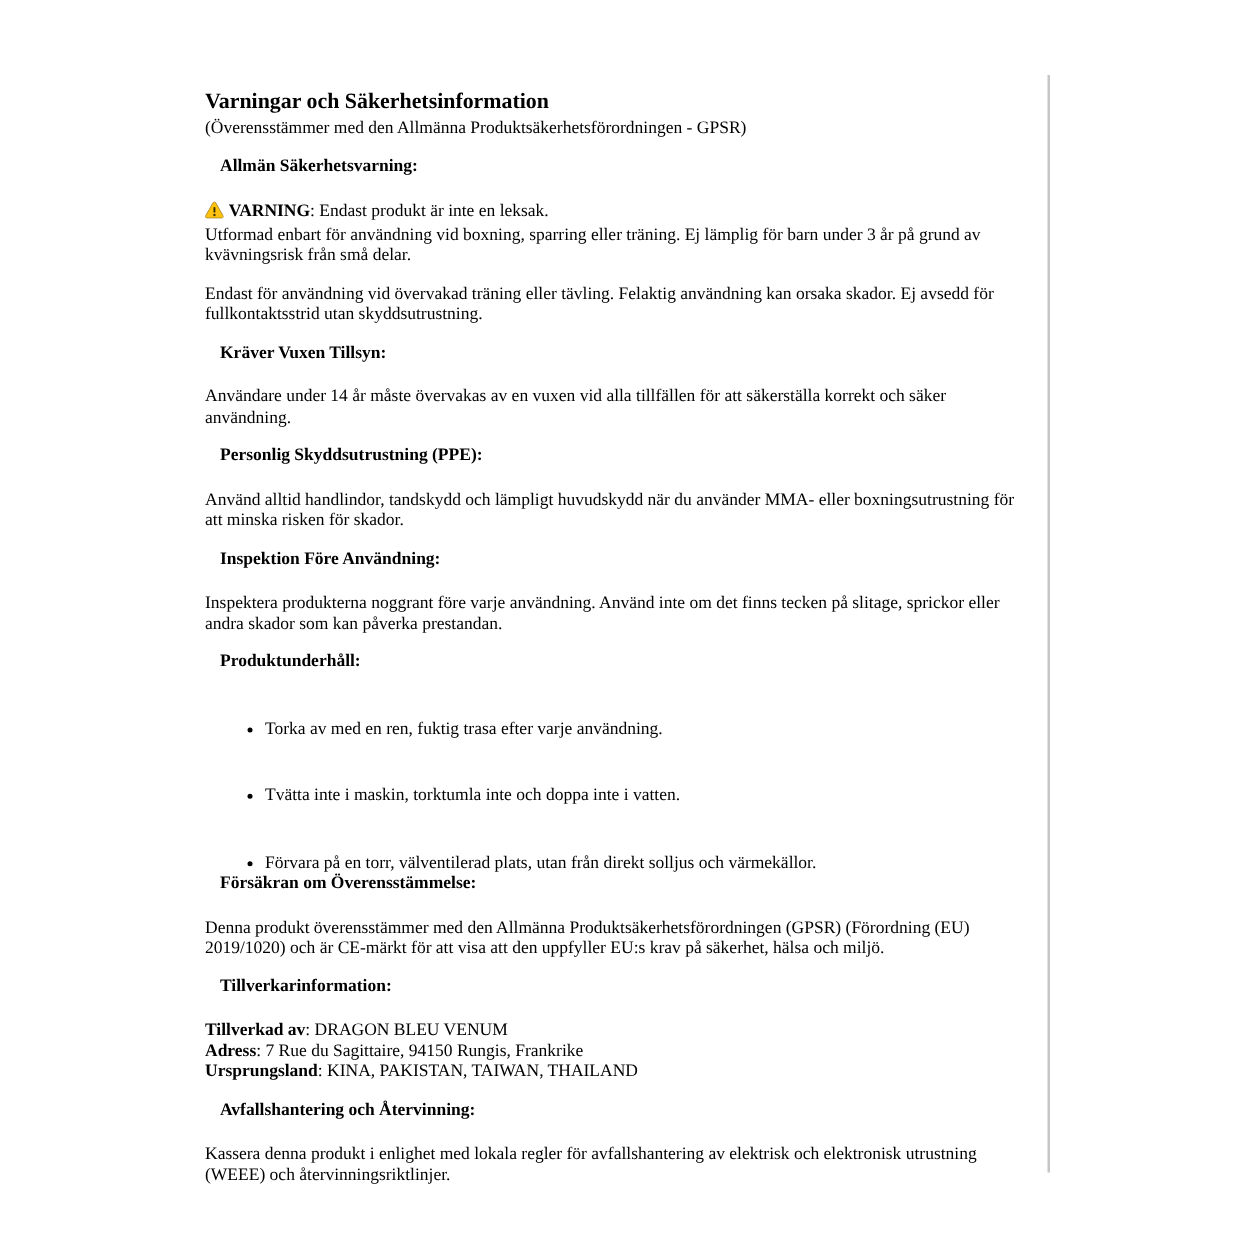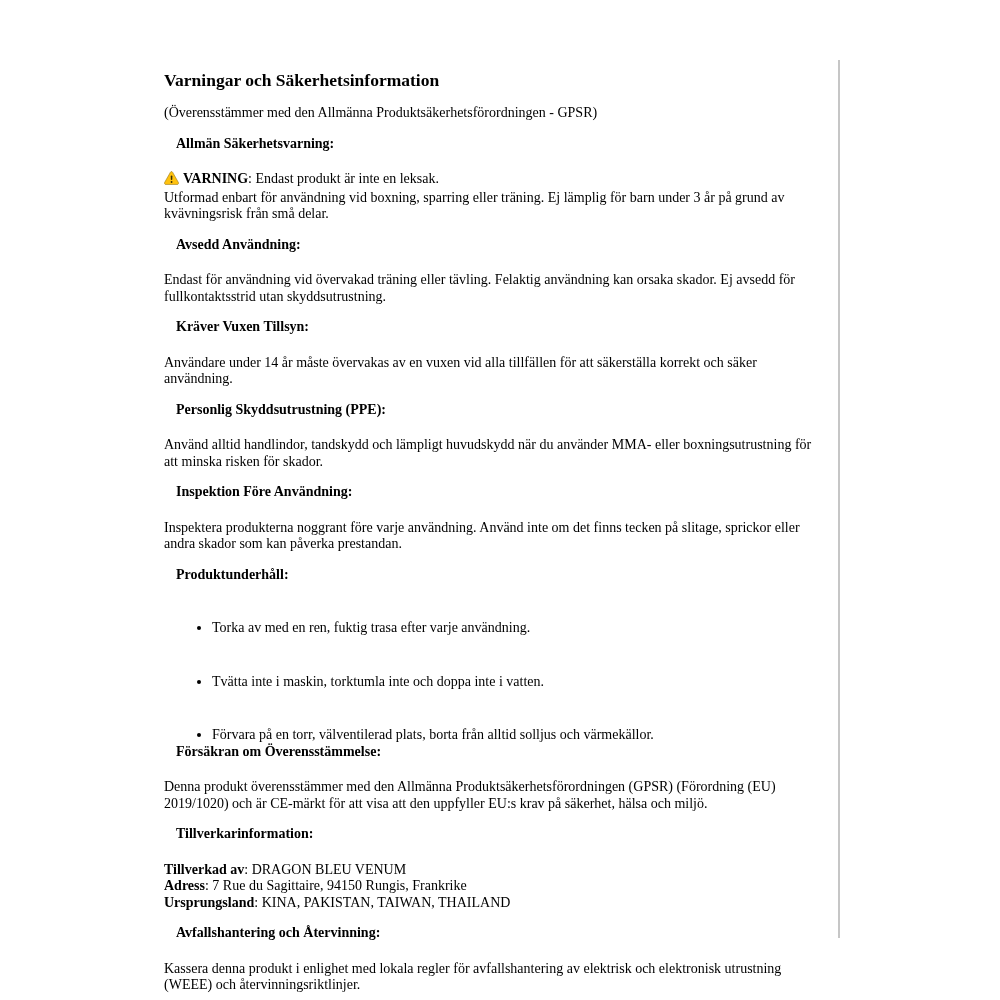--- a/index.html
+++ b/index.html
@@ -28,21 +28,21 @@
     left: 164px;
     top: 70px;
     width: 661px;
     font-size: 14px;
     line-height: 16.5px;
   }
   .doc-title {
     font-size: 17.5px;
     line-height: 21px;
     font-weight: bold;
-    margin: 0 0 14px 0;
+    margin: 0 0 4px 0;
   }
   .para {
     margin: 0 0 14px 0;
   }
   .sec-heading {
     font-weight: bold;
     font-size: 14px;
     line-height: 16.5px;
     margin: 0 0 19px 12px;
   }
@@ -82,37 +82,36 @@
 
   <p class="para">
     <span class="warning-icon"><svg width="15" height="14" viewBox="0 0 24 22" aria-hidden="true">
           <path d="M10.3 1.7 L0.9 18.3 A2 2 0 0 0 2.6 21.3 L21.4 21.3 A2 2 0 0 0 23.1 18.3 L13.7 1.7 A2 2 0 0 0 10.3 1.7 Z" fill="#ffc20e" stroke="#9c7c1c" stroke-width="1"></path>
           <rect x="10.9" y="7" width="2.4" height="7.2" rx="1.1" fill="#3a2f00"></rect>
           <circle cx="12.1" cy="17.4" r="1.5" fill="#3a2f00"></circle>
         </svg></span><span class="label">VARNING</span><span>: Endast produkt är inte en leksak.</span><br>
     <span>Utformad enbart för användning vid boxning, sparring eller träning. Ej lämplig för barn under 3 år på grund av kvävningsrisk från små delar.</span>
   </p>
 
-  <p class="sec-heading">Avsedd Användning:</p>
   <p class="para">Endast för användning vid övervakad träning eller tävling. Felaktig användning kan orsaka skador. Ej avsedd för fullkontaktsstrid utan skyddsutrustning.</p>
 
   <p class="sec-heading">Kräver Vuxen Tillsyn:</p>
   <p class="para">Användare under 14 år måste övervakas av en vuxen vid alla tillfällen för att säkerställa korrekt och säker användning.</p>
 
   <p class="sec-heading">Personlig Skyddsutrustning (PPE):</p>
   <p class="para">Använd alltid handlindor, tandskydd och lämpligt huvudskydd när du använder MMA- eller boxningsutrustning för att minska risken för skador.</p>
 
   <p class="sec-heading">Inspektion Före Användning:</p>
   <p class="para">Inspektera produkterna noggrant före varje användning. Använd inte om det finns tecken på slitage, sprickor eller andra skador som kan påverka prestandan.</p>
 
   <p class="sec-heading">Produktunderhåll:</p>
   <ul class="maint-list">
     <li>Torka av med en ren, fuktig trasa efter varje användning.</li>
     <li>Tvätta inte i maskin, torktumla inte och doppa inte i vatten.</li>
-    <li>Förvara på en torr, välventilerad plats, borta från alltid solljus och värmekällor.</li>
+    <li>Förvara på en torr, välventilerad plats, utan från direkt solljus och värmekällor.</li>
   </ul>
 
   <p class="sec-heading tight">Försäkran om Överensstämmelse:</p>
   <p class="para">Denna produkt överensstämmer med den Allmänna Produktsäkerhetsförordningen (GPSR) (Förordning (EU) 2019/1020) och är CE-märkt för att visa att den uppfyller EU:s krav på säkerhet, hälsa och miljö.</p>
 
   <p class="sec-heading">Tillverkarinformation:</p>
   <p class="para">
     <span class="label">Tillverkad av</span><span>: DRAGON BLEU VENUM</span><br>
     <span class="label">Adress</span><span>: 7 Rue du Sagittaire, 94150 Rungis, Frankrike</span><br>
     <span class="label">Ursprungsland</span><span>: KINA, PAKISTAN, TAIWAN, THAILAND</span>

